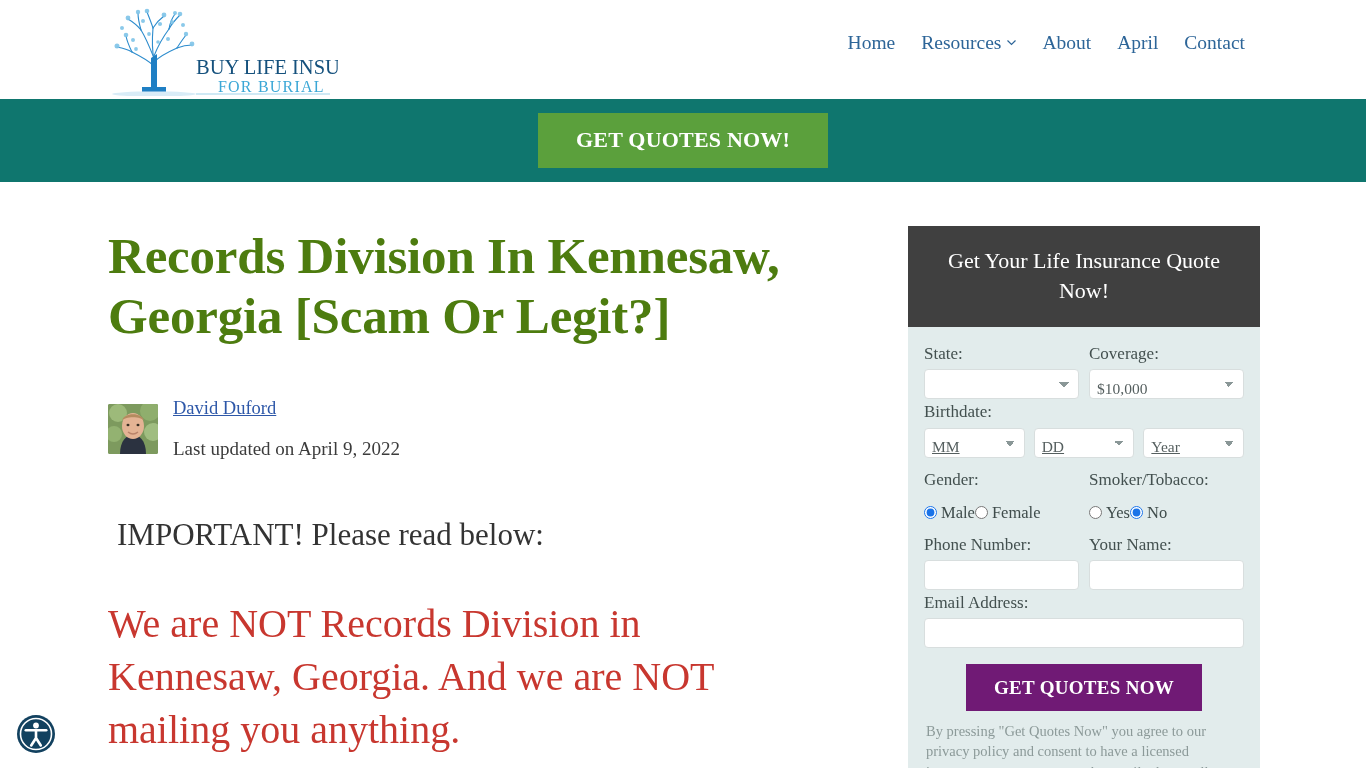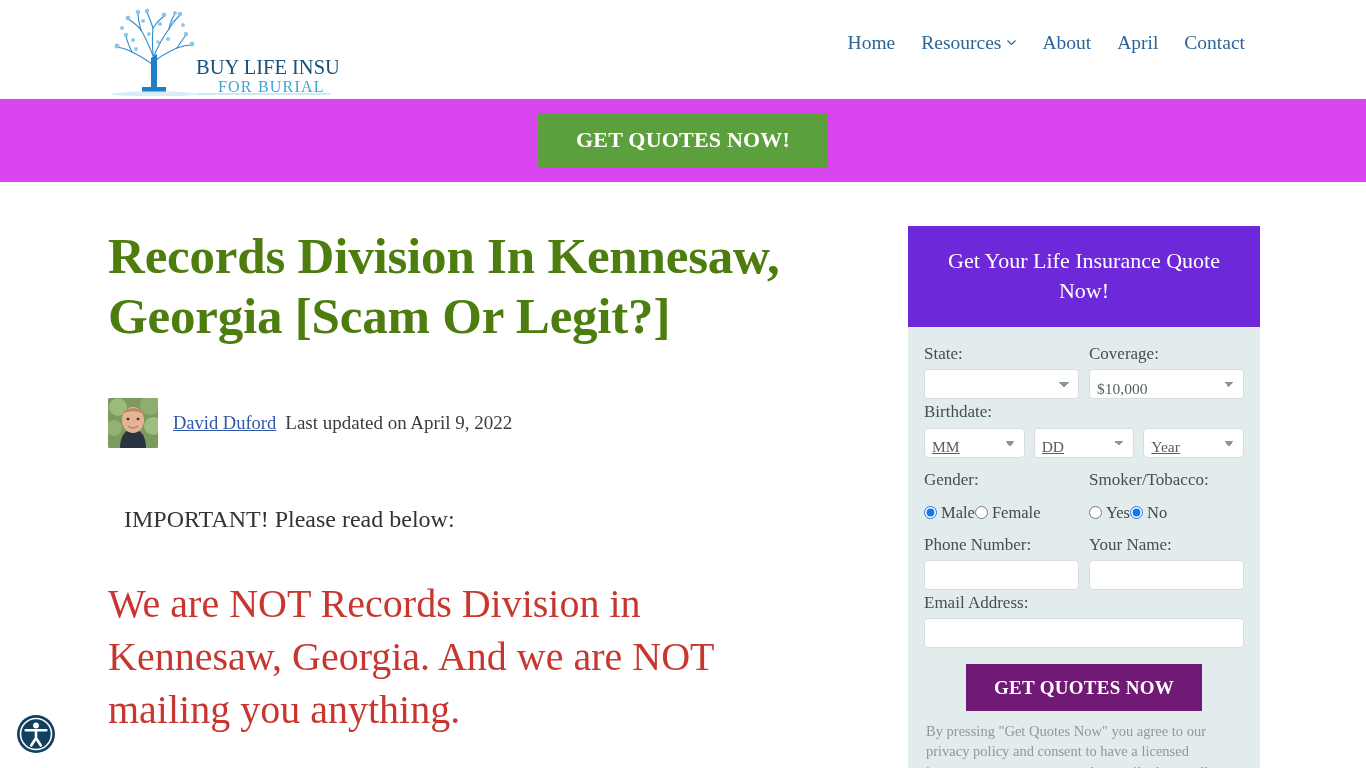--- a/index.html
+++ b/index.html
@@ -58,21 +58,21 @@
     width: 10px;
     height: 10px;
     position: relative;
     top: -1px;
   }
   .caret svg { display: block; }
 
   
   .cta-banner {
     height: 83px;
-    background: #d946ef;
+    background: #0f766e;
     display: flex;
     align-items: center;
     justify-content: center;
   }
   .cta-button {
     background: #5ba03c;
     color: #ffffff;
     font-family: "Liberation Serif", serif;
     font-size: 22px;
     font-weight: bold;
@@ -121,61 +121,61 @@
   .avatar {
     width: 50px;
     height: 50px;
     flex: 0 0 50px;
     border-radius: 2px;
     overflow: hidden;
     background: #6d8a52;
     position: relative;
   }
   .avatar svg { display: block; }
-  .byline-text { display: flex; gap: 9px; }
+  .byline-text { display: flex; flex-direction: column; gap: 20px; }
   .author-link {
     font-family: "Liberation Serif", serif;
     font-size: 18.5px;
     color: #2d57a8;
     text-decoration: underline;
     line-height: 1.1;
   }
   .updated {
     font-family: "Liberation Serif", serif;
     font-size: 19px;
     color: #3c3c3c;
     line-height: 1.1;
   }
 
   .lead-heading {
     font-family: "Liberation Serif", serif;
-    font-size: 24px;
+    font-size: 31px;
     font-weight: normal;
     color: #333333;
-    margin: 56px 0 0 16px;
+    margin: 56px 0 0 9px;
     line-height: 1.25;
   }
   .alert-heading {
     font-family: "Liberation Serif", serif;
     font-size: 40px;
     font-weight: normal;
     color: #c8372f;
     margin: 44px 0 0 0;
     line-height: 1.32;
     max-width: 680px;
   }
 
   
   .quote-widget {
     width: 352px;
     background: #e2ecec;
     overflow: hidden;
   }
   .quote-header {
-    background: #6d28d9;
+    background: #404040;
     color: #ffffff;
     text-align: center;
     font-family: "Liberation Serif", serif;
     font-size: 22px;
     line-height: 1.35;
     padding: 20px 30px 22px 30px;
     font-weight: normal;
     margin: 0;
   }
   .quote-form { padding: 14px 16px 18px 16px; }

